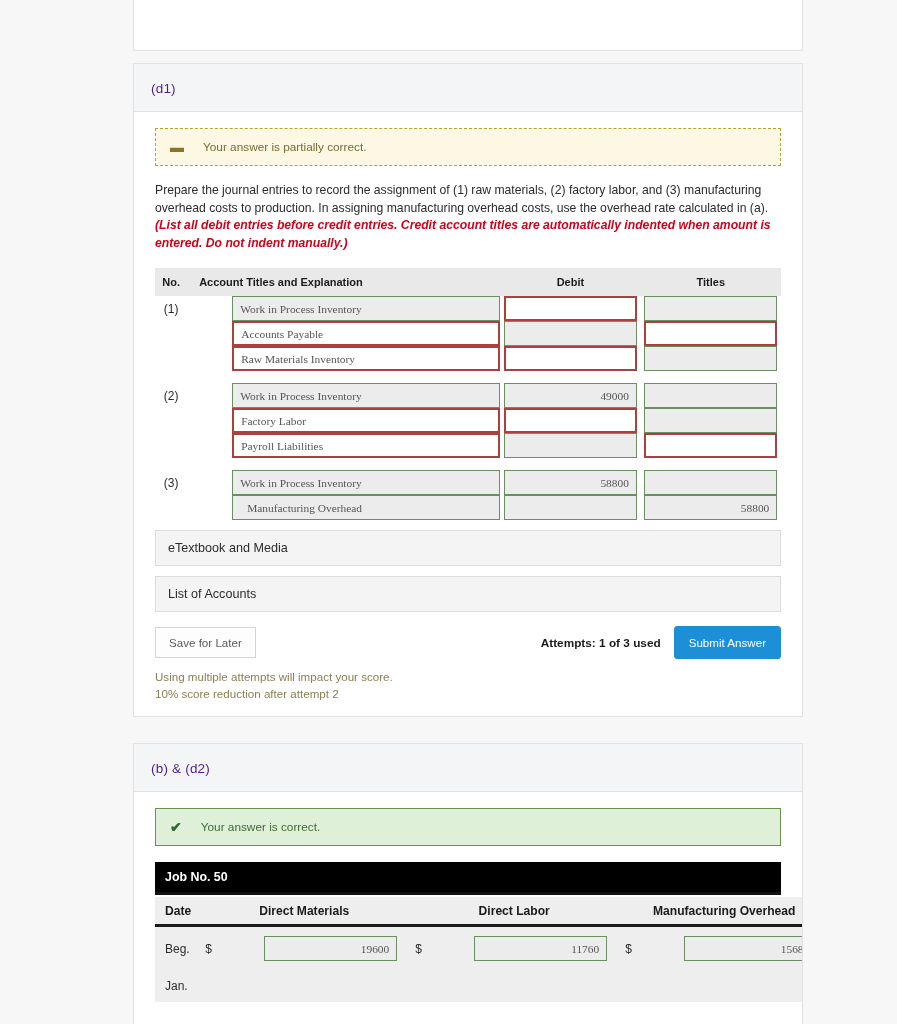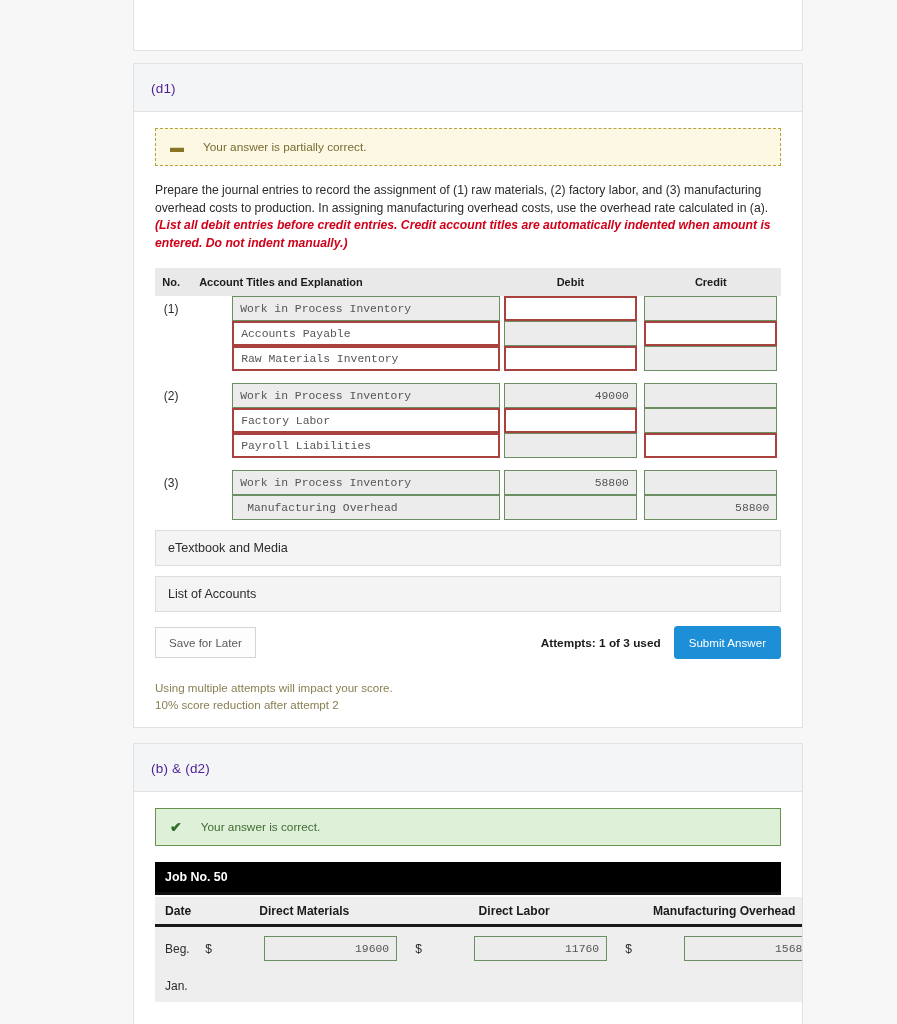--- a/index.html
+++ b/index.html
@@ -105,21 +105,21 @@
   }
   .cell-acct { padding: 5px 6px 5px 10px; }
   .cell-amt  { padding: 5px 6px; }
 
   .fld {
     display: block;
     width: 100%;
     height: 25px;
     line-height: 23px;
     font-size: 11.4px;
-    font-family: Liberation Mono, monospace;
+    font-family: Liberation Serif, serif;
     padding: 0 7px;
     outline: none;
     margin-left: 45px;
   }
   .fld.ok {
     background: #ececec;
     border: 1px solid #6b8f63;
     color: #555;
   }
   .fld.bad {
@@ -169,21 +169,21 @@
     background: #1d8fd6;
     border: 1px solid #1d8fd6;
     color: #ffffff;
     font-size: 11.6px;
     padding: 9px 14px;
     border-radius: 3px;
     font-family: "Liberation Sans", sans-serif;
     cursor: pointer;
   }
   .foot-note {
-    margin-top: 20px;
+    margin-top: 9px;
     color: #8a7f53;
     font-size: 11.6px;
     line-height: 17px;
   }
 
   
   .jobsheet { width: 100%; border-collapse: collapse; margin-top: 2px; }
   .job-title-bar {
     background: #000000;
     color: #ffffff;
@@ -241,21 +241,21 @@
       <div class="instr">
         <span>Prepare the journal entries to record the assignment of (1) raw materials, (2) factory labor, and (3) manufacturing overhead costs to production. In assigning manufacturing overhead costs, use the overhead rate calculated in (a). </span><span class="em">(List all debit entries before credit entries. Credit account titles are automatically indented when amount is entered. Do not indent manually.)</span>
       </div>
 
       <table class="jtable">
         <thead>
           <tr>
             <th class="th-no">No.</th>
             <th class="th-acct">Account Titles and Explanation</th>
             <th class="th-deb">Debit</th>
-            <th class="th-cre">Credit</th>
+            <th class="th-cre">Titles</th>
           </tr>
         </thead>
         <tbody id="journal-body">
             <tr>
               <td class="rownum">(1)</td>
               <td class="cell-acct">
                 <input type="text" readonly="" class="fld ok" value="Work in Process Inventory" style="">
               </td>
               <td class="cell-amt">
                 <input type="text" readonly="" class="fld bad amt" style="">

